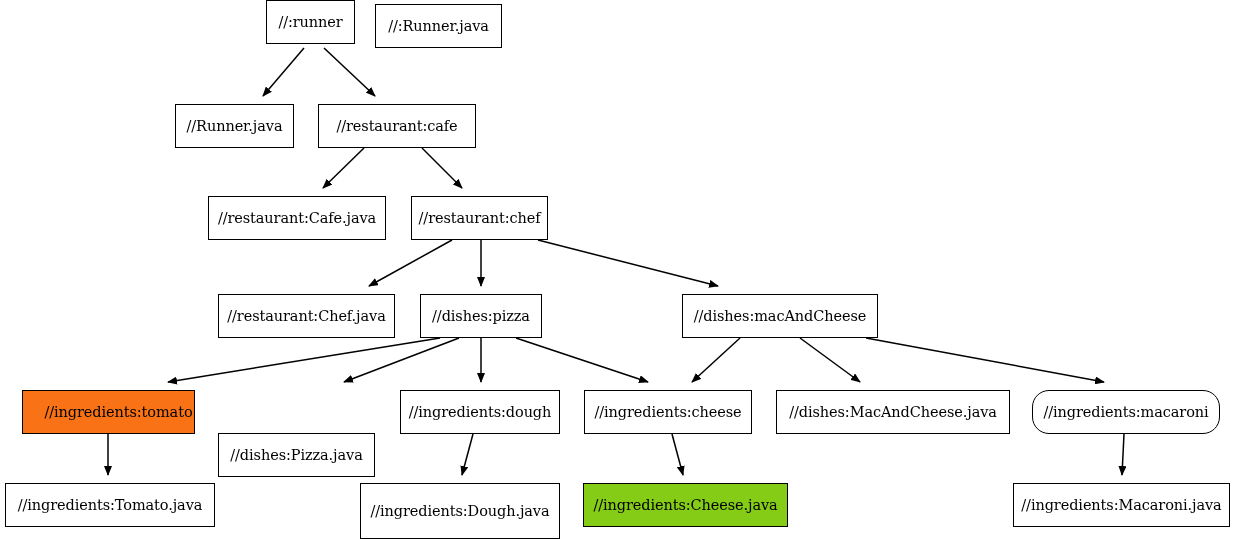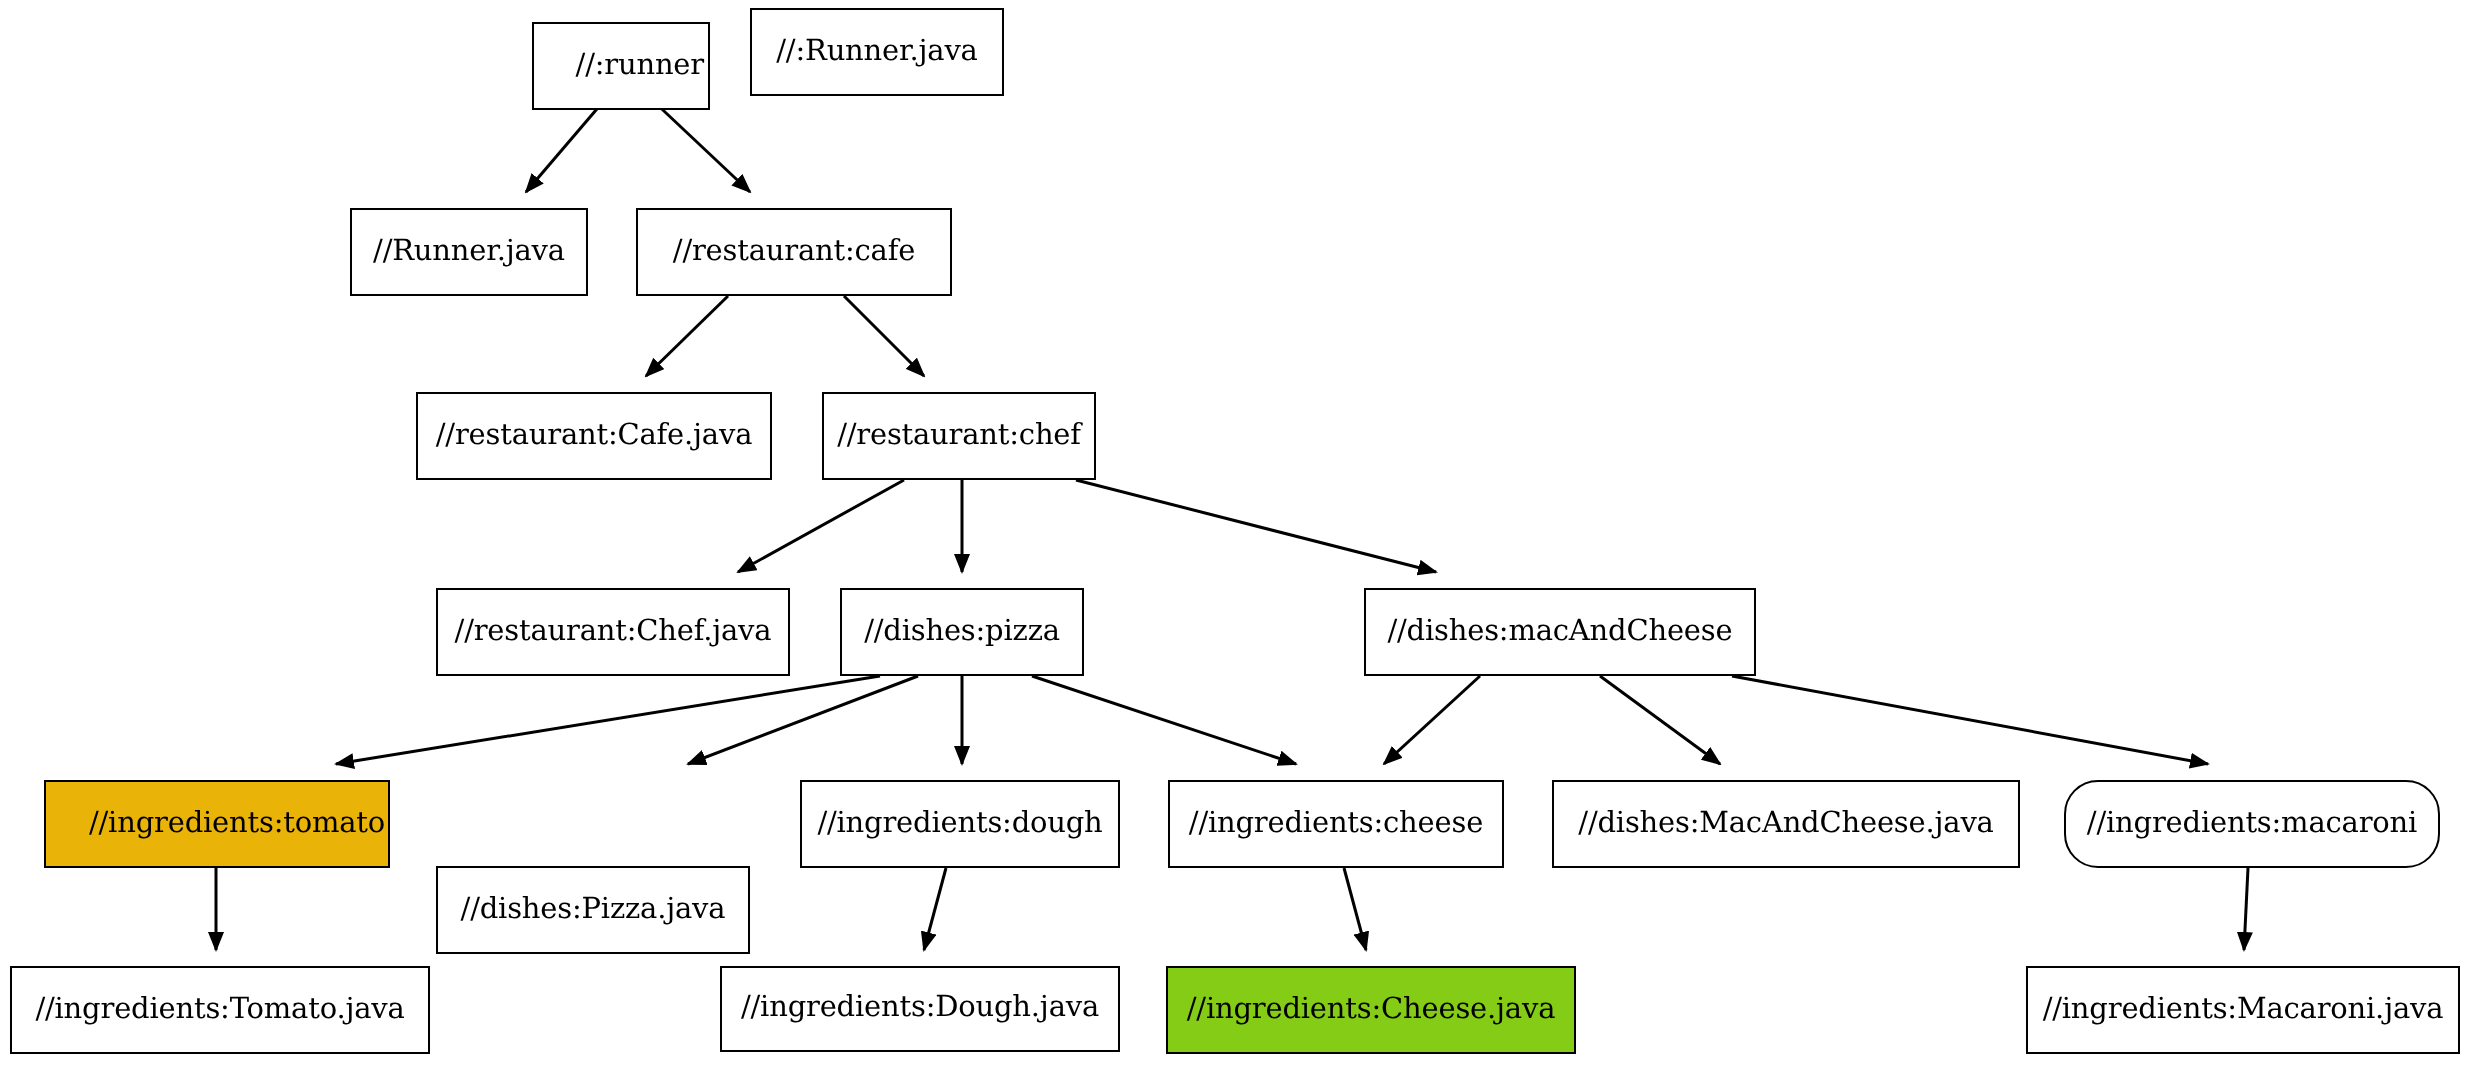--- a/index.html
+++ b/index.html
@@ -71,21 +71,21 @@
         <path d="M 800,338 L 860,382" fill="none" stroke="#000000" stroke-width="1.5" marker-end="url(#arrowhead)"></path>
         <path d="M 866,338 L 1104,382" fill="none" stroke="#000000" stroke-width="1.5" marker-end="url(#arrowhead)"></path>
         <path d="M 108,434 L 108,475" fill="none" stroke="#000000" stroke-width="1.5" marker-end="url(#arrowhead)"></path>
         <path d="M 473,434 L 462,475" fill="none" stroke="#000000" stroke-width="1.5" marker-end="url(#arrowhead)"></path>
         <path d="M 672,434 L 683,475" fill="none" stroke="#000000" stroke-width="1.5" marker-end="url(#arrowhead)"></path>
         <path d="M 1124,434 L 1122,475" fill="none" stroke="#000000" stroke-width="1.5" marker-end="url(#arrowhead)"></path>
       </g>
   </svg>
 
   <div id="nodes-group">
-      <div class="graph-node" style="left: 266px; top: 11px; width: 89px; height: 44px; background: rgb(255, 255, 255); border-color: rgb(0, 0, 0); justify-content: flex-end;">
+      <div class="graph-node" style="left: 266px; top: 0; width: 89px; height: 44px; background: rgb(255, 255, 255); border-color: rgb(0, 0, 0);">
         <span class="node-label">//:runner</span>
       </div>
       <div class="graph-node" style="left: 375px; top: 4px; width: 127px; height: 44px; background: rgb(255, 255, 255); border-color: rgb(0, 0, 0);">
         <span class="node-label">//:Runner.java</span>
       </div>
       <div class="graph-node" style="left: 175px; top: 104px; width: 119px; height: 44px; background: rgb(255, 255, 255); border-color: rgb(0, 0, 0);">
         <span class="node-label">//Runner.java</span>
       </div>
       <div class="graph-node" style="left: 318px; top: 104px; width: 158px; height: 44px; background: rgb(255, 255, 255); border-color: rgb(0, 0, 0);">
         <span class="node-label">//restaurant:cafe</span>
@@ -98,42 +98,42 @@
       </div>
       <div class="graph-node" style="left: 218px; top: 294px; width: 177px; height: 44px; background: rgb(255, 255, 255); border-color: rgb(0, 0, 0);">
         <span class="node-label">//restaurant:Chef.java</span>
       </div>
       <div class="graph-node" style="left: 420px; top: 294px; width: 122px; height: 44px; background: rgb(255, 255, 255); border-color: rgb(0, 0, 0);">
         <span class="node-label">//dishes:pizza</span>
       </div>
       <div class="graph-node" style="left: 682px; top: 294px; width: 196px; height: 44px; background: rgb(255, 255, 255); border-color: rgb(0, 0, 0);">
         <span class="node-label">//dishes:macAndCheese</span>
       </div>
-      <div class="graph-node" style="left: 22px; top: 390px; width: 173px; height: 44px; background: #eab308; border-color: rgb(0, 0, 0); padding-left: 20px;">
+      <div class="graph-node" style="left: 22px; top: 390px; width: 173px; height: 44px; background: #f97316; border-color: rgb(0, 0, 0); padding-left: 20px;">
         <span class="node-label">//ingredients:tomato</span>
       </div>
       <div class="graph-node" style="left: 218px; top: 390px; width: 157px; height: 44px; background: rgb(255, 255, 255); border-color: rgb(0, 0, 0); margin-top: 43px;">
         <span class="node-label">//dishes:Pizza.java</span>
       </div>
       <div class="graph-node" style="left: 400px; top: 390px; width: 160px; height: 44px; background: rgb(255, 255, 255); border-color: rgb(0, 0, 0);">
         <span class="node-label">//ingredients:dough</span>
       </div>
       <div class="graph-node" style="left: 584px; top: 390px; width: 168px; height: 44px; background: rgb(255, 255, 255); border-color: rgb(0, 0, 0);">
         <span class="node-label">//ingredients:cheese</span>
       </div>
       <div class="graph-node" style="left: 776px; top: 390px; width: 234px; height: 44px; background: rgb(255, 255, 255); border-color: rgb(0, 0, 0);">
         <span class="node-label">//dishes:MacAndCheese.java</span>
       </div>
       <div class="graph-node" style="left: 1032px; top: 390px; width: 188px; height: 44px; background: rgb(255, 255, 255); border-color: rgb(0, 0, 0); border-radius: 17px;">
         <span class="node-label">//ingredients:macaroni</span>
       </div>
       <div class="graph-node" style="left: 5px; top: 483px; width: 210px; height: 44px; background: rgb(255, 255, 255); border-color: rgb(0, 0, 0);">
         <span class="node-label">//ingredients:Tomato.java</span>
       </div>
-      <div class="graph-node" style="left: 360px; top: 483px; width: 200px; height: 43px; background: rgb(255, 255, 255); border-color: rgb(0, 0, 0);">
+      <div class="graph-node" style="left: 360px; top: 483px; width: 200px; height: 56px; background: rgb(255, 255, 255); border-color: rgb(0, 0, 0);">
         <span class="node-label">//ingredients:Dough.java</span>
       </div>
       <div class="graph-node" style="left: 583px; top: 483px; width: 205px; height: 44px; background: #84cc16; border-color: rgb(0, 0, 0);">
         <span class="node-label">//ingredients:Cheese.java</span>
       </div>
       <div class="graph-node" style="left: 1013px; top: 483px; width: 217px; height: 44px; background: rgb(255, 255, 255); border-color: rgb(0, 0, 0);">
         <span class="node-label">//ingredients:Macaroni.java</span>
       </div>
     </div>
 

